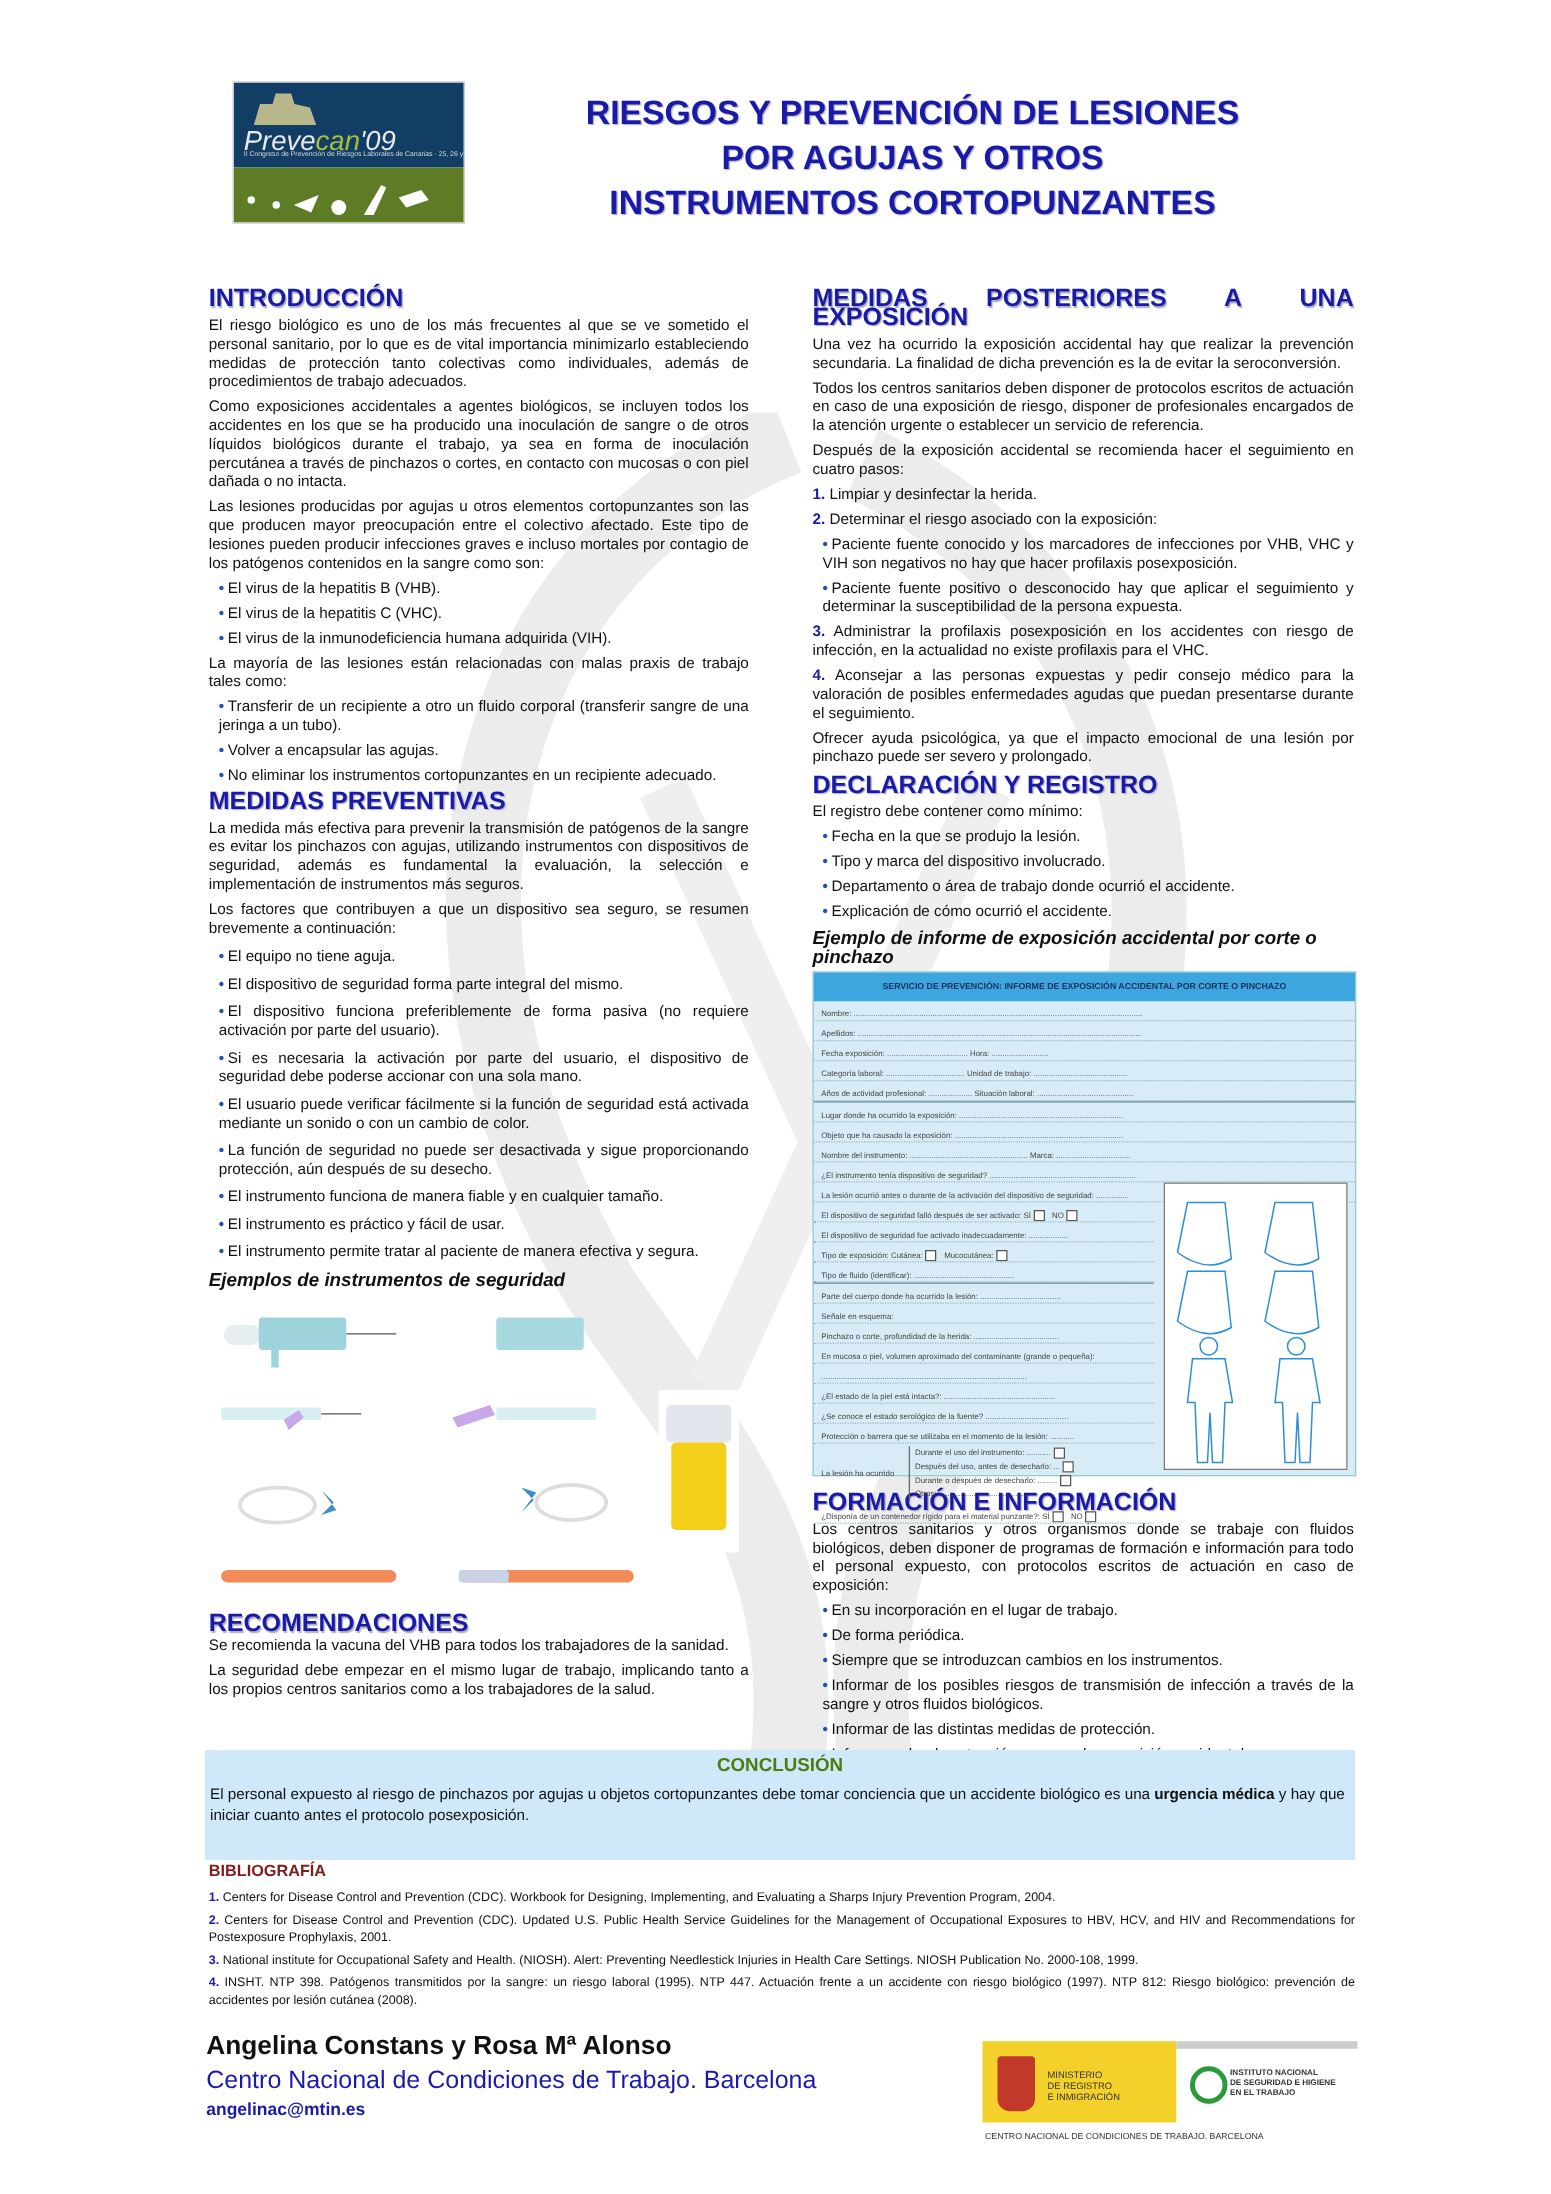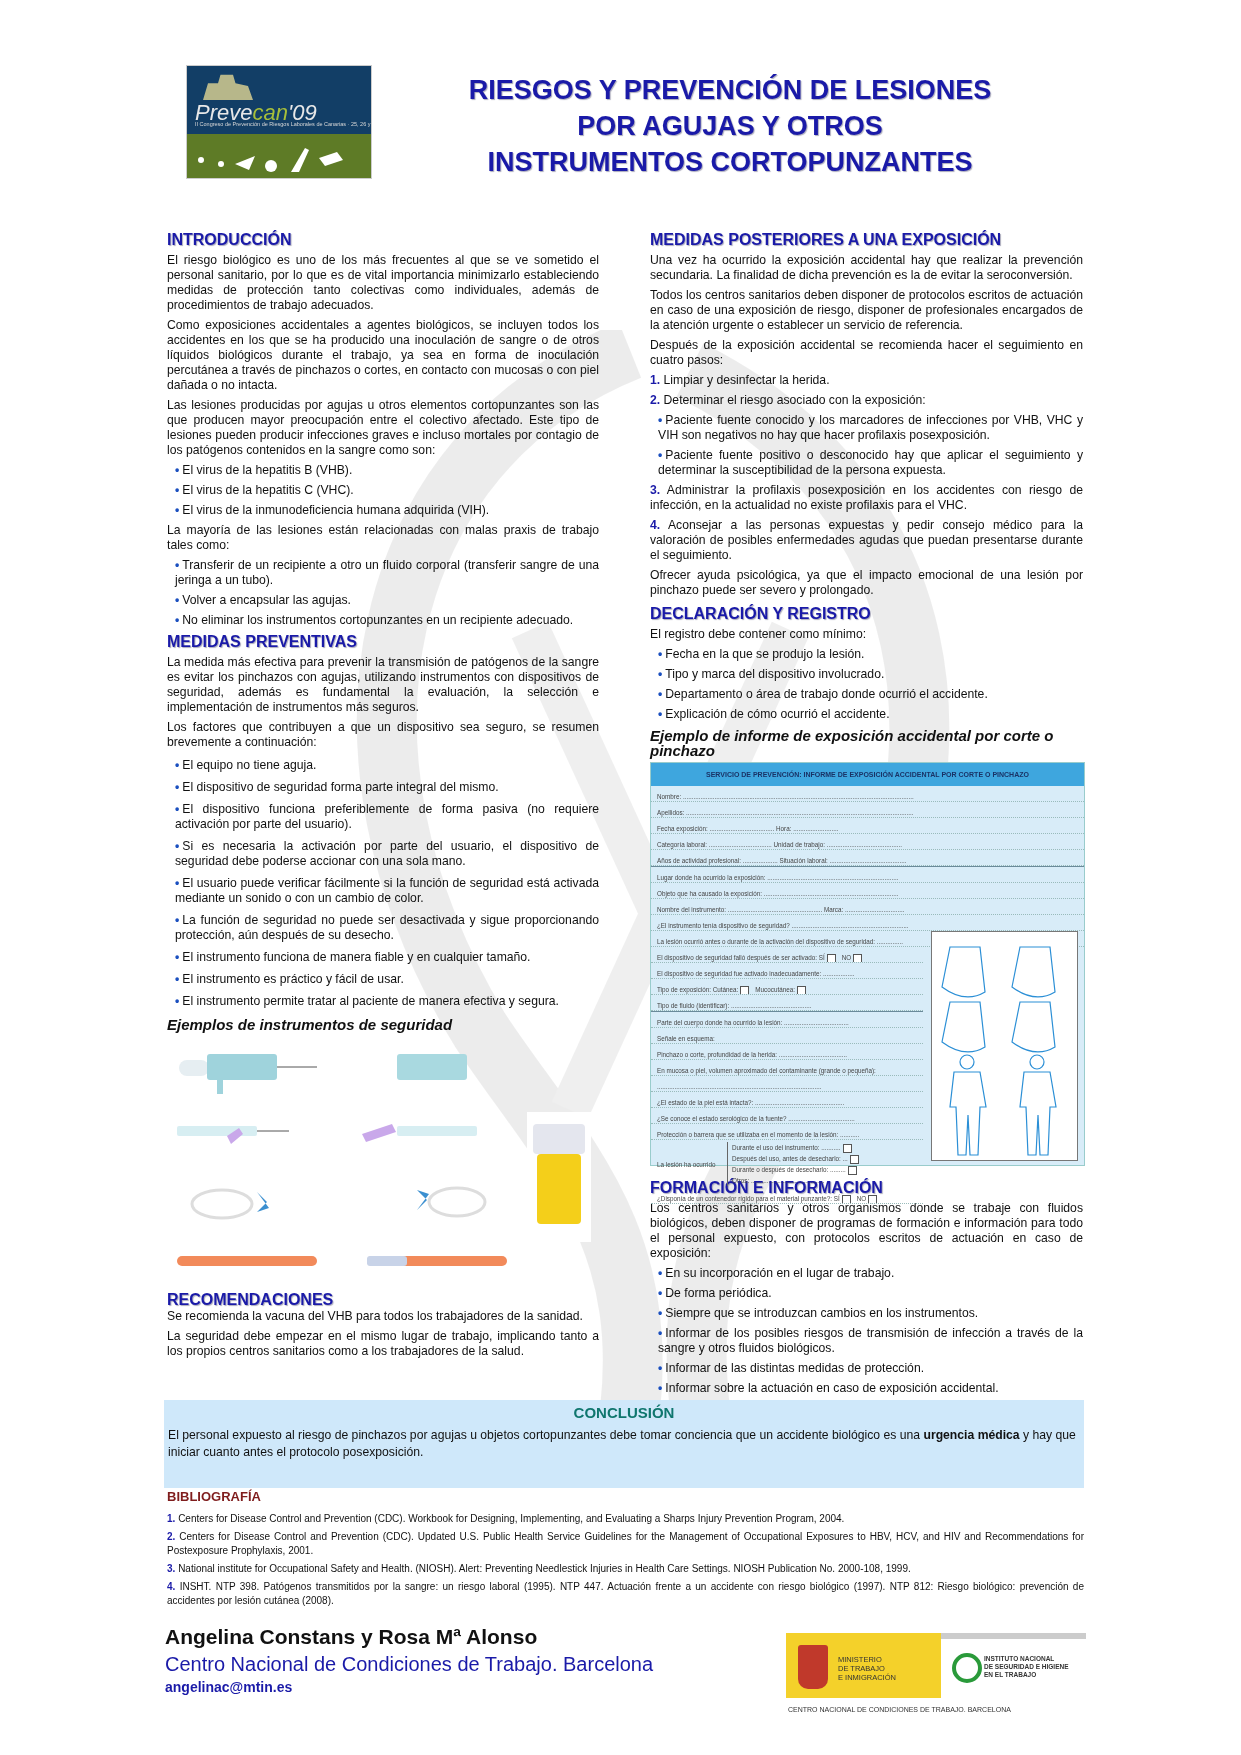--- a/index.html
+++ b/index.html
@@ -9,37 +9,37 @@
   .logo .top{height:68px;background:#123e66;position:relative;color:#fff;}
   .logo .bot{height:44px;background:#5e7b26;position:relative;}
   .logo .brand{position:absolute;left:8px;top:34px;font-size:22px;font-style:italic;color:#e8e8e8;}
   .logo .brand span{color:#a7bf3a;}
   .logo .sub{position:absolute;left:8px;top:55px;font-size:5.5px;color:#d8d8d8;white-space:nowrap;}
   .logo .castle{position:absolute;left:16px;top:6px;width:50px;height:28px;background:#b7b78a;clip-path:polygon(0 100%,10% 40%,30% 40%,35% 10%,60% 10%,65% 40%,90% 50%,100% 100%);}
   .title{position:absolute;left:420px;top:72px;width:620px;text-align:center;color:#1a1aa8;font-weight:bold;font-size:27px;line-height:36px;text-shadow:1px 1px 1px #aab;}
   .col{position:absolute;font-size:12.2px;line-height:15px;text-align:justify;}
   .col.left{left:167px;top:232px;width:432px;}
   .col.right{left:650px;top:232px;width:433px;}
-  h2{margin:0 0 6px 0;color:#1a1aa8;font-size:16px;font-weight:bold;text-shadow:1px 1px 1px #aab;}
+  h2{margin:0 0 6px 0;color:#1a1aa8;font-size:20px;font-weight:bold;text-shadow:1px 1px 1px #aab;}
   p{margin:0 0 5px 0;}
   ul{list-style:none;margin:0 0 4px 0;padding:0 0 0 8px;}
   li{margin:0 0 5px 0;}
   li .dot{color:#1a4fbf;font-weight:bold;margin-right:3px;}
   .num{color:#1a1aa8;font-weight:bold;}
   .caption{text-align:left;font-style:italic;font-weight:bold;font-size:15px;margin:8px 0;}
   .instruments{position:relative;height:240px;margin:10px 0 10px 0;}
   .inst{position:absolute;}
   .form{position:relative;width:433px;height:402px;background:#d8ecf8;border:1px solid #9cc;font-size:6.3px;color:#444;}
   .form .fhead{background:#3ea6de;color:#1a3366;font-weight:bold;text-align:center;padding:4px 0;font-size:7px;}
   .frow{padding:3px 6px;border-bottom:1px dotted #9bb;white-space:nowrap;overflow:hidden;height:9px;}
   .fsep{border-top:1px solid #6a8a9a;}
   .chk{display:inline-block;width:7px;height:7px;border:1px solid #555;vertical-align:middle;margin:0 6px 0 2px;background:#fff;}
   .bodybox{position:absolute;left:280px;top:168px;width:145px;height:228px;background:#fff;border:1px solid #777;}
   .conclusion{position:absolute;left:164px;top:1400px;width:920px;height:88px;background:#cfe8fa;font-size:12.2px;line-height:17px;}
-  .conclusion h3{margin:4px 0 6px 0;text-align:center;color:#0f766e;font-size:15px;}
+  .conclusion h3{margin:4px 0 6px 0;text-align:center;color:#4d7c0f;font-size:15px;}
   .conclusion p{padding:0 4px;}
   .biblio{position:absolute;left:167px;top:1490px;width:917px;font-size:10px;line-height:14px;text-align:justify;}
   .biblio h3{margin:0 0 8px 0;color:#7f1d1d;font-size:13px;}
   .biblio p{margin:0 0 4px 0;}
   .author{position:absolute;left:165px;top:1625px;}
   .author .n{font-size:21px;font-weight:bold;color:#111;}
   .author .c{font-size:20px;color:#1a1aa8;margin-top:4px;}
   .author .e{font-size:14px;font-weight:bold;color:#1a1aa8;margin-top:3px;}
   .gov{position:absolute;left:786px;top:1633px;width:300px;height:90px;}
   .gov .yellow{position:absolute;left:0;top:0;width:155px;height:65px;background:#f4d12a;}
@@ -271,21 +271,21 @@
   <div class="c">Centro Nacional de Condiciones de Trabajo. Barcelona</div>
   <div class="e">angelinac@mtin.es</div>
 </div>
 
 <div class="gov">
   <div class="yellow"></div>
   <div class="grey"></div>
   <div class="coat"></div>
   <div class="min">
       <div>MINISTERIO</div>
-      <div>DE TRABAJO</div>
+      <div>DE REGISTRO</div>
       <div>E INMIGRACIÓN</div>
     </div>
   <div class="ring"></div>
   <div class="inst">
       <div>INSTITUTO NACIONAL</div>
       <div>DE SEGURIDAD E HIGIENE</div>
       <div>EN EL TRABAJO</div>
     </div>
   <div class="cap">CENTRO NACIONAL DE CONDICIONES DE TRABAJO. BARCELONA</div>
 </div>

